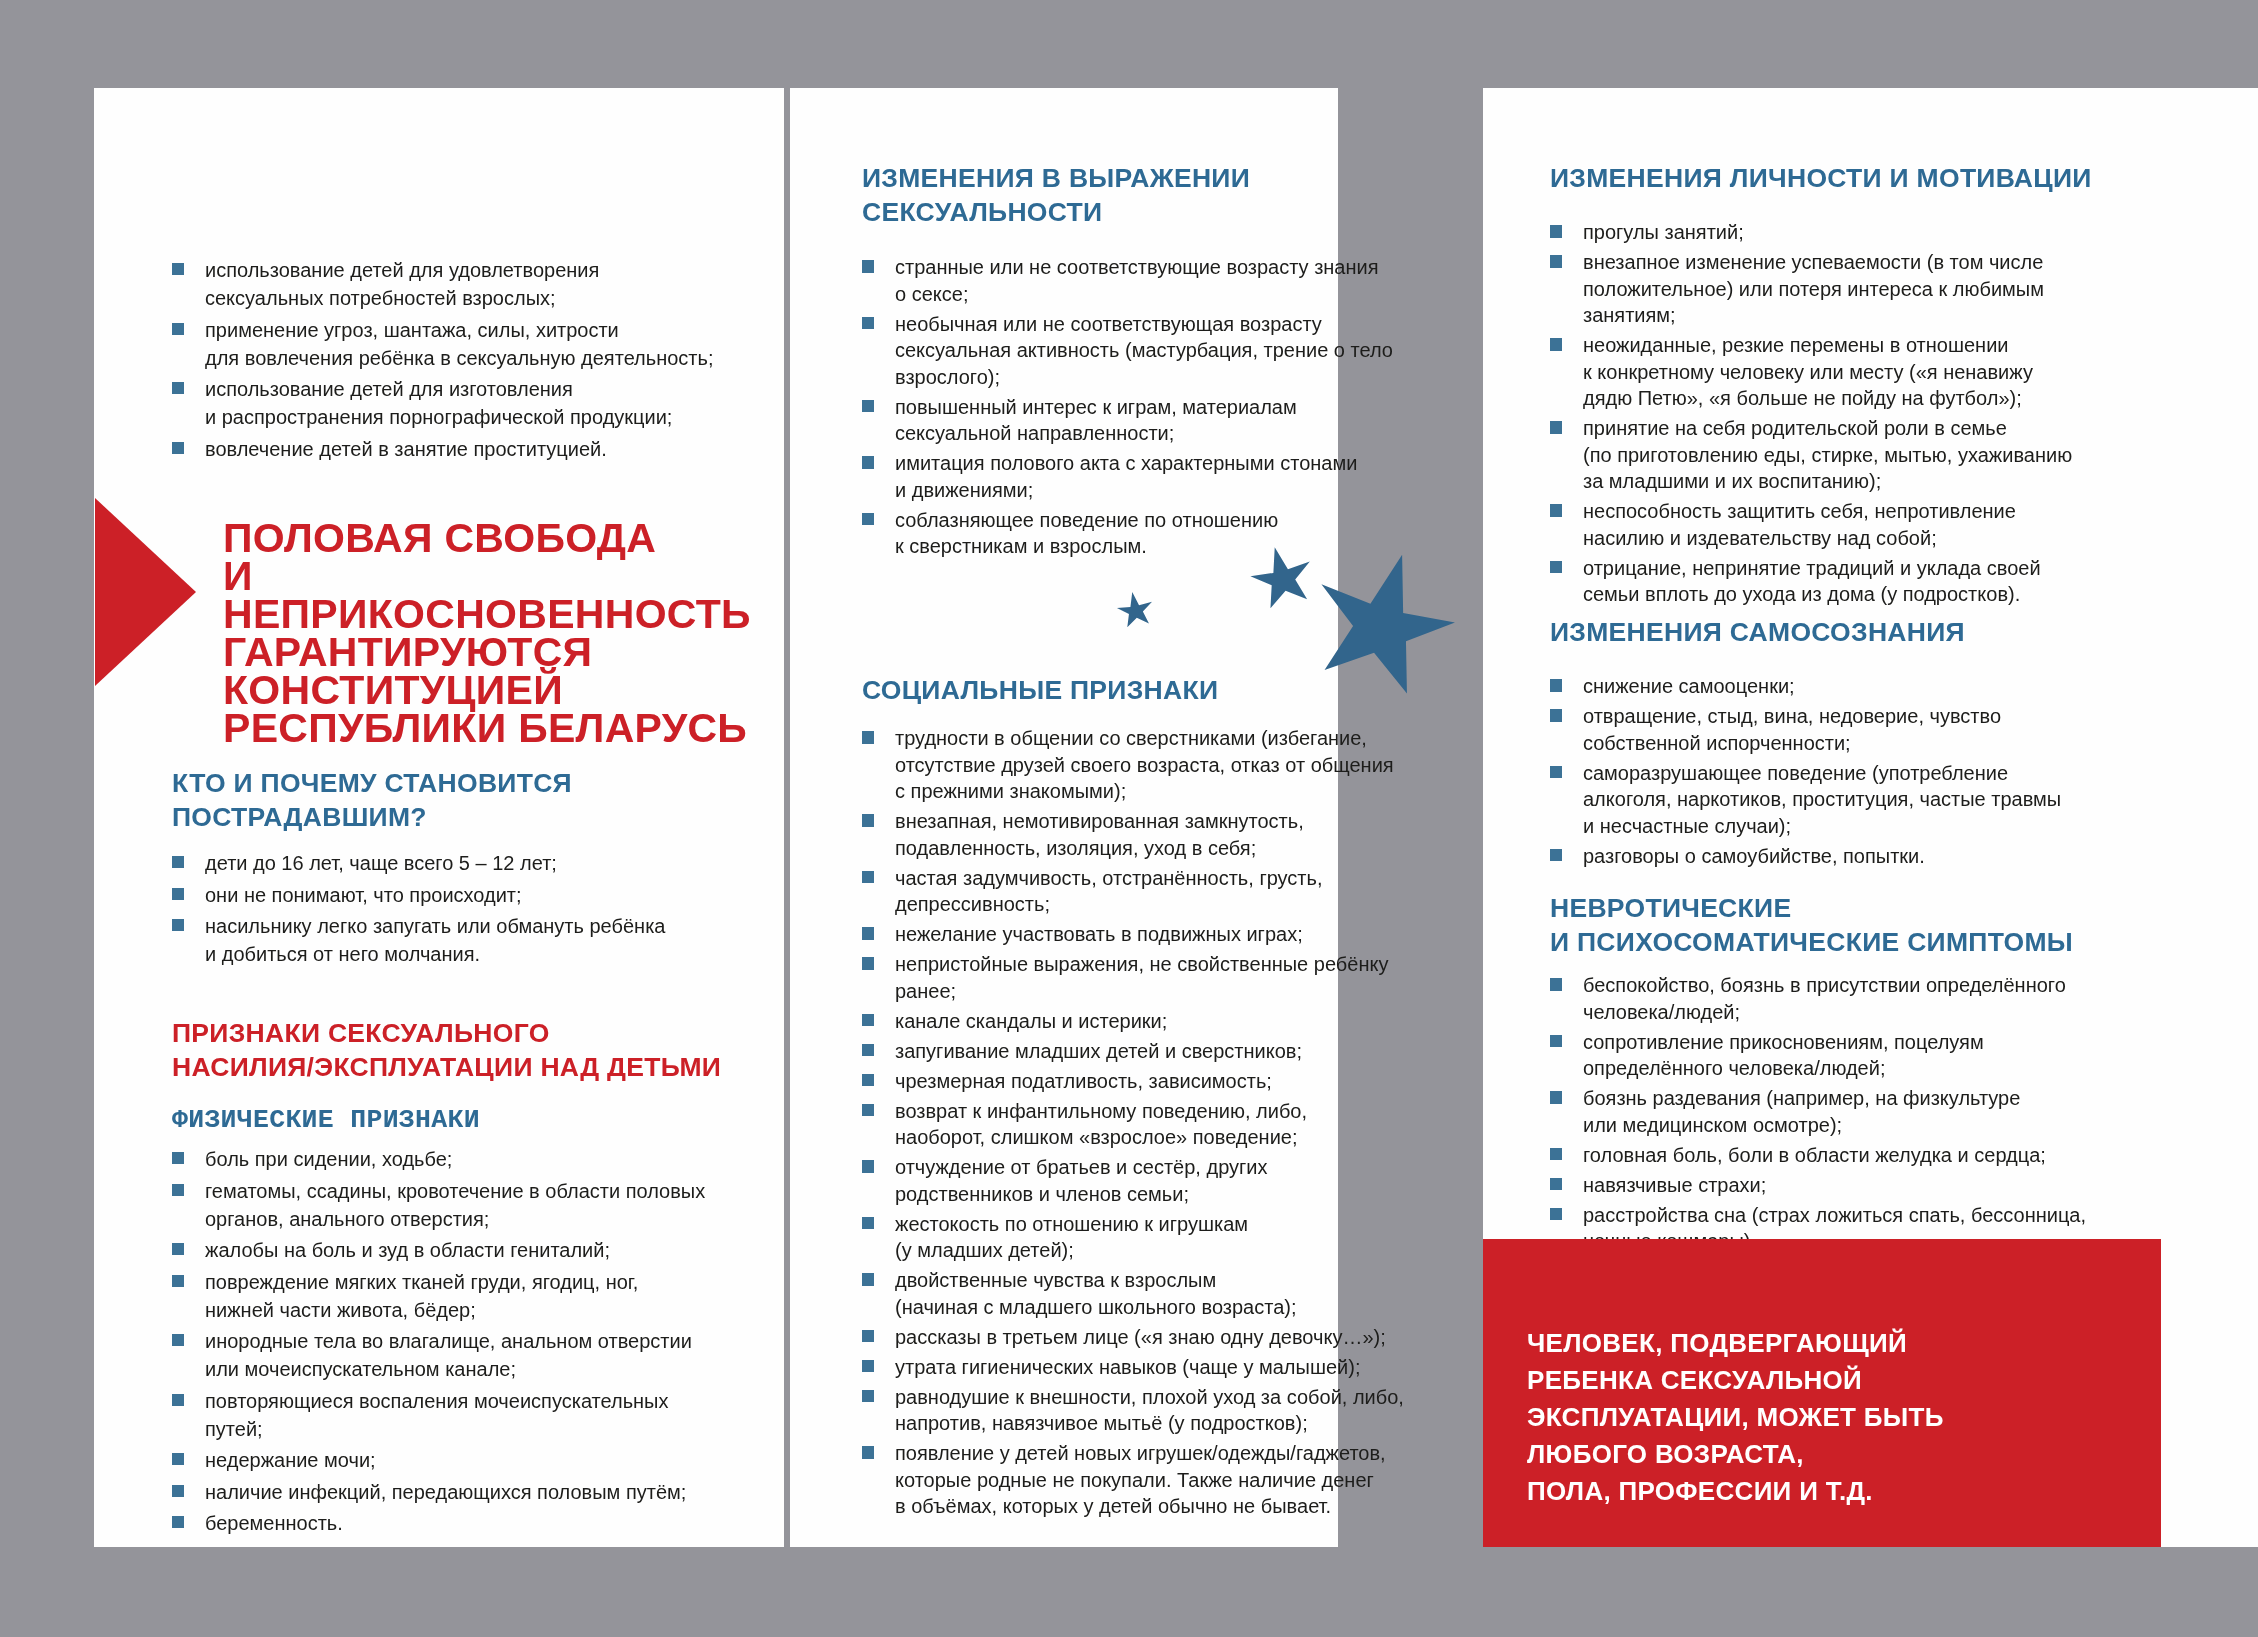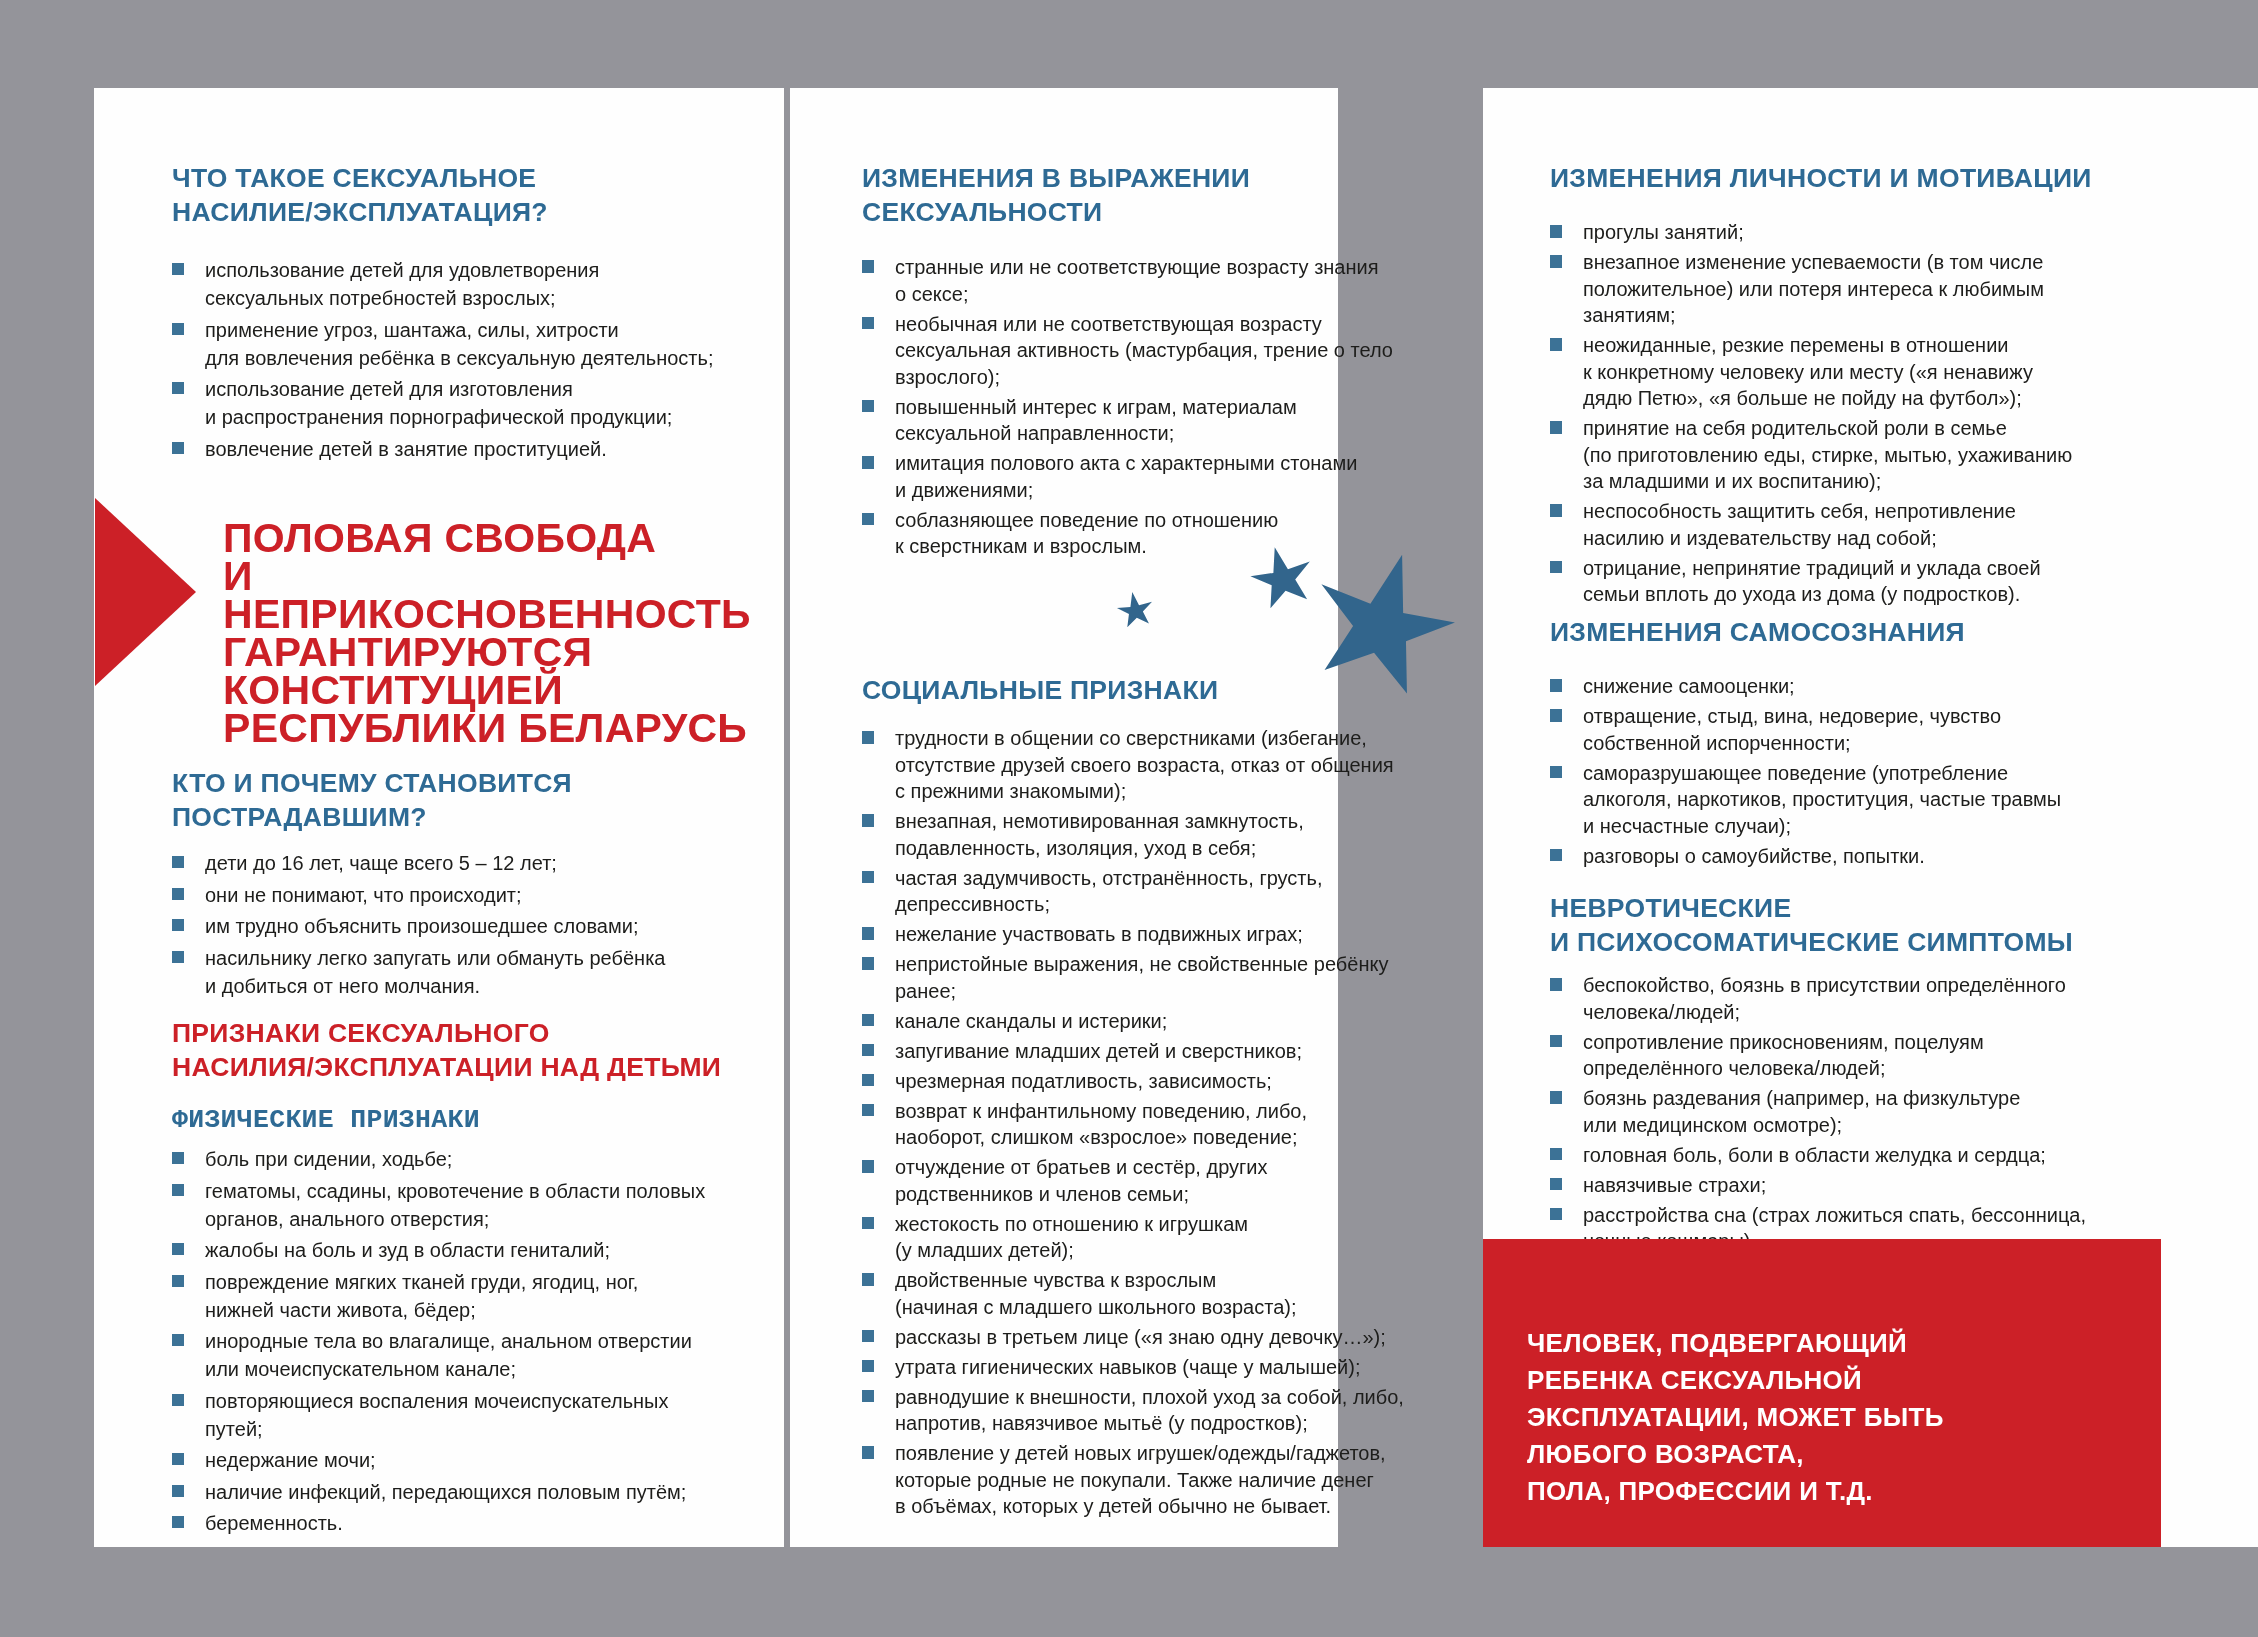--- a/index.html
+++ b/index.html
@@ -54,22 +54,20 @@
   .banner .banner-text{
     position:absolute;left:44px;top:86px;right:26.5px;
     font-size:26px;line-height:37px;font-weight:bold;color:#ffffff;
     white-space:pre-line;letter-spacing:0.3px;
   }
 </style>
 </head>
 <body>
 
 <div class="panel" id="panel-left">
-  <div class="sec hd blue" style="top:73px;left:78px;">ЧТО ТАКОЕ СЕКСУАЛЬНОЕ
-НАСИЛИЕ/ЭКСПЛУАТАЦИЯ?</div>
   <div class="sec list lh32" style="top:168px;left:78px;width:591px;">
       <div class="item">
         <span class="sq"></span>
         <span class="txt">использование детей для удовлетворения
 сексуальных потребностей взрослых;</span>
       </div>
       <div class="item">
         <span class="sq"></span>
         <span class="txt">применение угроз, шантажа, силы, хитрости
 для вовлечения ребёнка в сексуальную деятельность;</span>
@@ -100,24 +98,20 @@
       <div class="item">
         <span class="sq"></span>
         <span class="txt">дети до 16 лет, чаще всего 5 – 12 лет;</span>
       </div>
       <div class="item">
         <span class="sq"></span>
         <span class="txt">они не понимают, что происходит;</span>
       </div>
       <div class="item">
         <span class="sq"></span>
-        <span class="txt">им трудно объяснить произошедшее словами;</span>
-      </div>
-      <div class="item">
-        <span class="sq"></span>
         <span class="txt">насильнику легко запугать или обмануть ребёнка
 и добиться от него молчания.</span>
       </div>
     </div>
 
   <div class="sec hd red" style="top:928px;left:78px;">ПРИЗНАКИ СЕКСУАЛЬНОГО
 НАСИЛИЯ/ЭКСПЛУАТАЦИИ НАД ДЕТЬМИ</div>
   <div class="sec hd blue" style="top:1015px;left:78px;font-family:Liberation Mono, monospace;">ФИЗИЧЕСКИЕ ПРИЗНАКИ</div>
   <div class="sec list lh32" style="top:1057px;left:78px;width:600px;">
       <div class="item">

